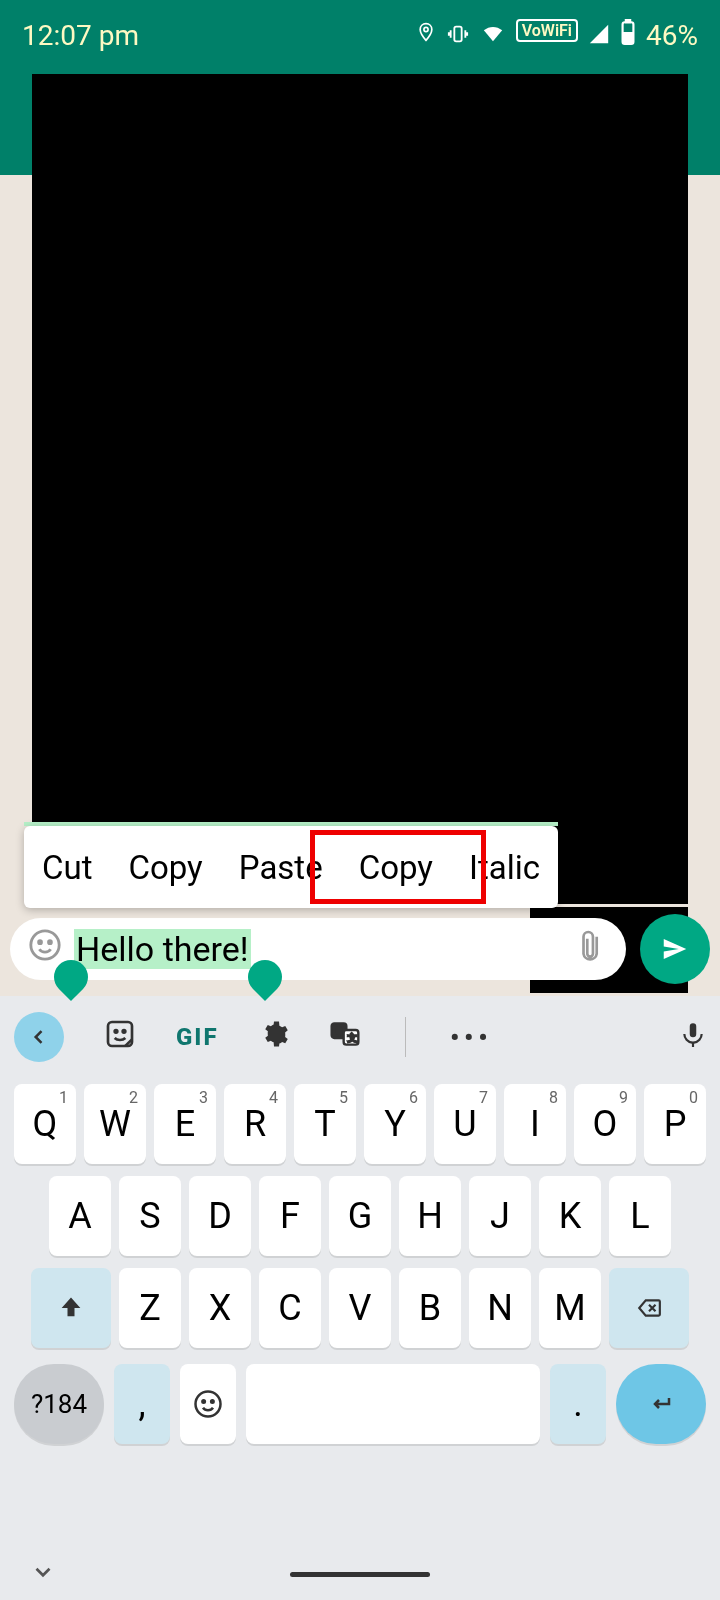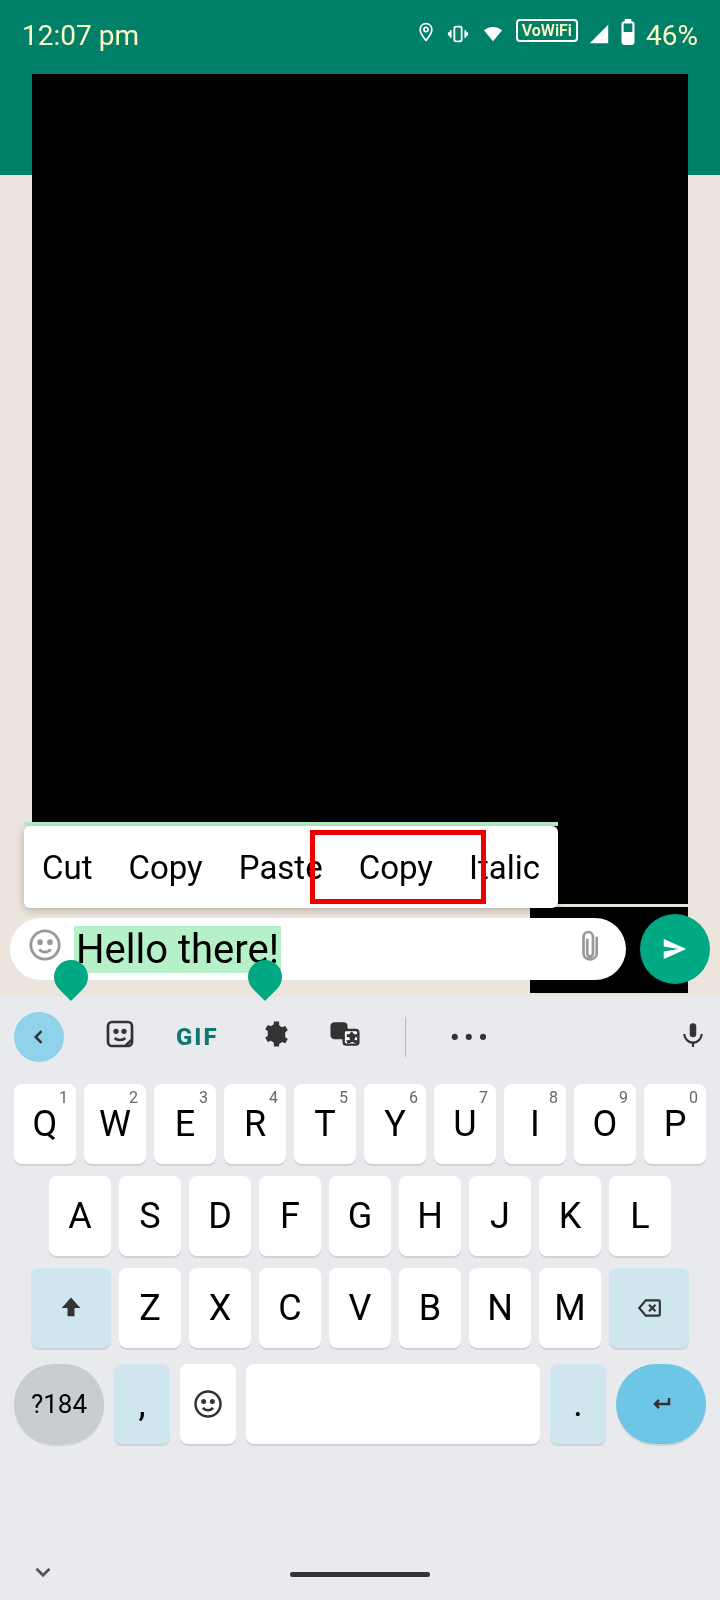--- a/index.html
+++ b/index.html
@@ -19,21 +19,21 @@
   .ctx-item { padding: 0 18px; cursor: pointer; }
   .red-box { position: absolute; left: 286px; top: 4px; width: 176px; height: 74px; border: 5px solid #e00; pointer-events: none; }
   .ctx-more { padding: 0 18px; display: flex; flex-direction: column; gap: 5px; }
   .ctx-more span { width: 6px; height: 6px; background: #000; border-radius: 50%; }
 
   .green-line { position: absolute; top: 822px; left: 24px; width: 534px; height: 4px; background: #b6f0c8; z-index: 19; }
 
   .input-bar { position: absolute; top: 914px; left: 10px; right: 10px; height: 70px; display: flex; align-items: center; gap: 14px; }
   .input-box { flex: 1; background: #fff; border-radius: 40px; height: 62px; display: flex; align-items: center; padding: 0 18px; gap: 12px; position: relative; }
   .emoji-icon { color: #8e8e8e; font-size: 34px; }
-  .input-text { font-size: 40px; color: #000; background: #b6f0c8; padding: 0 2px; }
+  .input-text { font-size: 34px; color: #000; background: #b6f0c8; padding: 0 2px; }
   .attach-icon { margin-left: auto; color: #8e8e8e; font-size: 32px; transform: rotate(-45deg); }
   .send-btn { width: 70px; height: 70px; background: #00a884; border-radius: 50%; display: flex; align-items: center; justify-content: center; }
 
   .sel-handle { position: absolute; width: 34px; height: 34px; background: #00a884; border-radius: 50% 50% 50% 0; transform: rotate(-45deg); z-index: 18; }
   .sel-left { top: 960px; left: 54px; transform: rotate(45deg); border-radius: 50% 50% 0 50%;}
   .sel-right { top: 960px; left: 248px; }
 
   .keyboard { position: absolute; top: 996px; left: 0; width: 720px; height: 604px; background: #e8eaed; }
   .kb-top { height: 82px; display: flex; align-items: center; padding: 0 14px; gap: 40px; }
   .kb-collapse { width: 50px; height: 50px; background: #8fd2ea; border-radius: 50%; display: flex; align-items: center; justify-content: center; font-size: 30px; }

